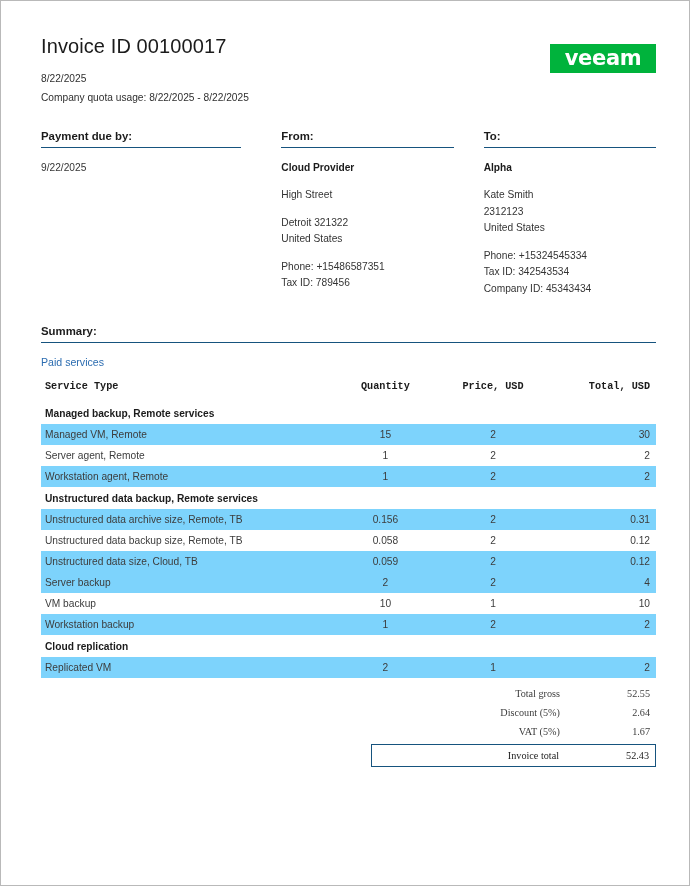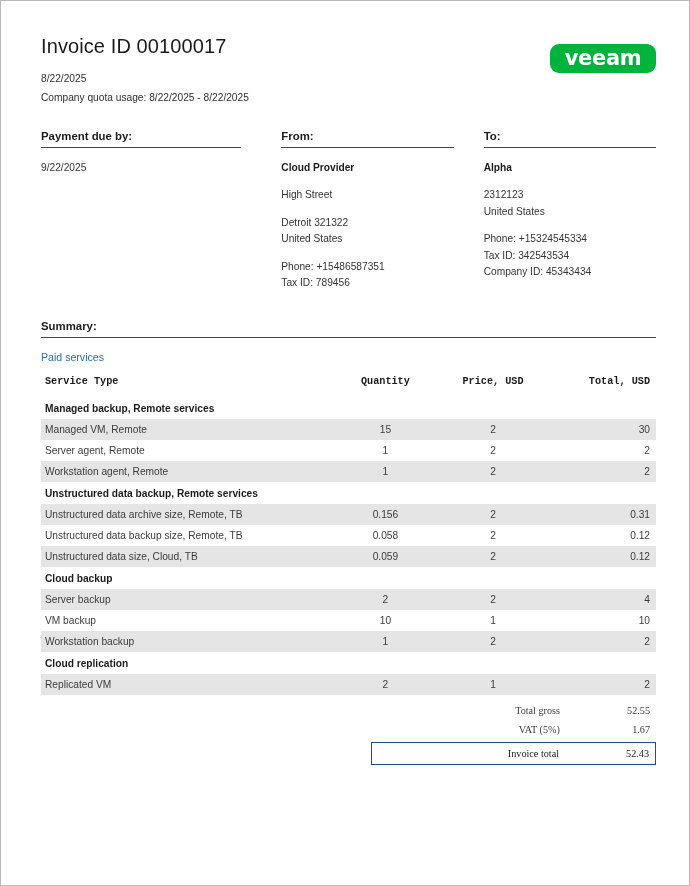--- a/index.html
+++ b/index.html
@@ -52,21 +52,20 @@
   .logo {
     position: absolute;
     right: 0;
     top: 9px;
     width: 106px;
     height: 29px;
     background: #00b33c;
     display: flex;
     align-items: center;
     justify-content: center;
-    border-radius: 9px;
   }
   .logo-text {
     color: #ffffff;
     font-size: 21px;
     font-weight: 700;
     letter-spacing: -0.3px;
     line-height: 1;
     font-family: "DejaVu Sans", sans-serif;
   }
 
@@ -148,21 +147,21 @@
   tr.data-row td {
     font-size: 10.2px;
     color: #3c3c3c;
     padding: 5px 0 5px 0;
     height: 10px;
   }
   tr.data-row td.cell-svc   { text-align: left;  padding-left: 4px; }
   tr.data-row td.cell-qty,
   tr.data-row td.cell-price { text-align: center; }
   tr.data-row td.cell-total { text-align: right; padding-right: 6px; }
-  tr.data-row.shaded td { background: #e5e5e5; }
+  tr.data-row.shaded td { background: #7dd3fc; }
   tr.data-row.plain  td { background: #ffffff; }
 
   
   .totals {
     margin-top: 6px;
     display: flex;
     justify-content: flex-end;
   }
   .totals-inner { width: 285px; font-family: Liberation Serif, serif; }
   .total-row {
@@ -229,20 +228,21 @@
             <div class="addr-line">Tax ID: 789456</div>
           </div>
         </div>
       </div>
 
       <div class="col-to">
         <div class="col-head">To:</div>
         <div class="col-body">
           <div class="org-name">Alpha</div>
           <div class="addr-block">
+            <div class="addr-line">Kate Smith</div>
             <div class="addr-line">2312123</div>
             <div class="addr-line">United States</div>
           </div>
           <div>
             <div class="addr-line">Phone: +15324545334</div>
             <div class="addr-line">Tax ID: 342543534</div>
             <div class="addr-line">Company ID: 45343434</div>
           </div>
         </div>
       </div>
@@ -303,23 +303,20 @@
             <td class="cell-qty">0.058</td>
             <td class="cell-price">2</td>
             <td class="cell-total">0.12</td>
           </tr>
           <tr class="data-row shaded">
             <td class="cell-svc">Unstructured data size, Cloud, TB</td>
             <td class="cell-qty">0.059</td>
             <td class="cell-price">2</td>
             <td class="cell-total">0.12</td>
           </tr>
-          <tr class="group-row">
-            <td colspan="4">Cloud backup</td>
-          </tr>
           <tr class="data-row shaded">
             <td class="cell-svc">Server backup</td>
             <td class="cell-qty">2</td>
             <td class="cell-price">2</td>
             <td class="cell-total">4</td>
           </tr>
           <tr class="data-row plain">
             <td class="cell-svc">VM backup</td>
             <td class="cell-qty">10</td>
             <td class="cell-price">1</td>
@@ -343,20 +340,24 @@
         </tbody>
     </table>
 
     <div class="totals">
       <div class="totals-inner" id="totals-inner">
           <div class="total-row">
             <div class="t-label">Total gross</div>
             <div class="t-value">52.55</div>
           </div>
           <div class="total-row">
+            <div class="t-label">Discount (5%)</div>
+            <div class="t-value">2.64</div>
+          </div>
+          <div class="total-row">
             <div class="t-label">VAT (5%)</div>
             <div class="t-value">1.67</div>
           </div>
           <div class="total-row grand">
             <div class="t-label">Invoice total</div>
             <div class="t-value">52.43</div>
           </div>
         </div>
     </div>
 

